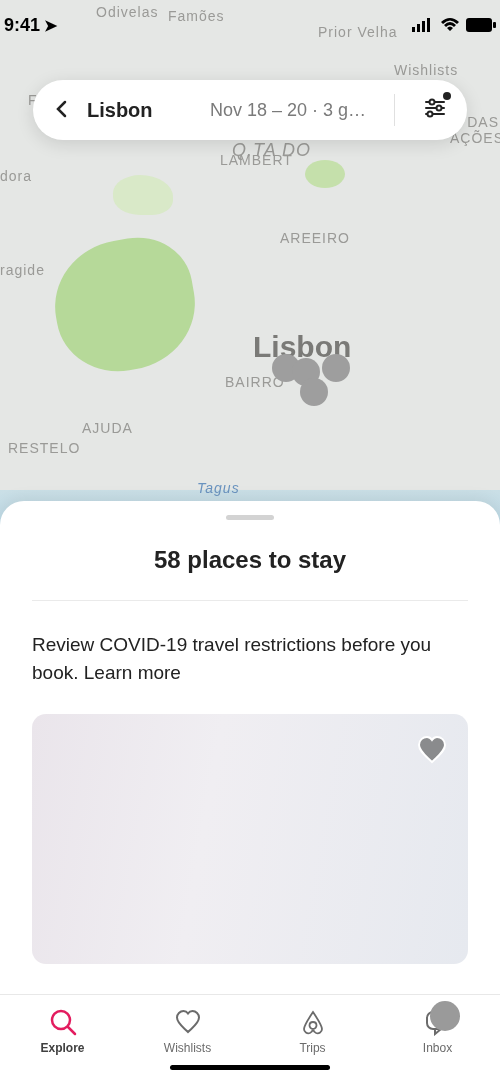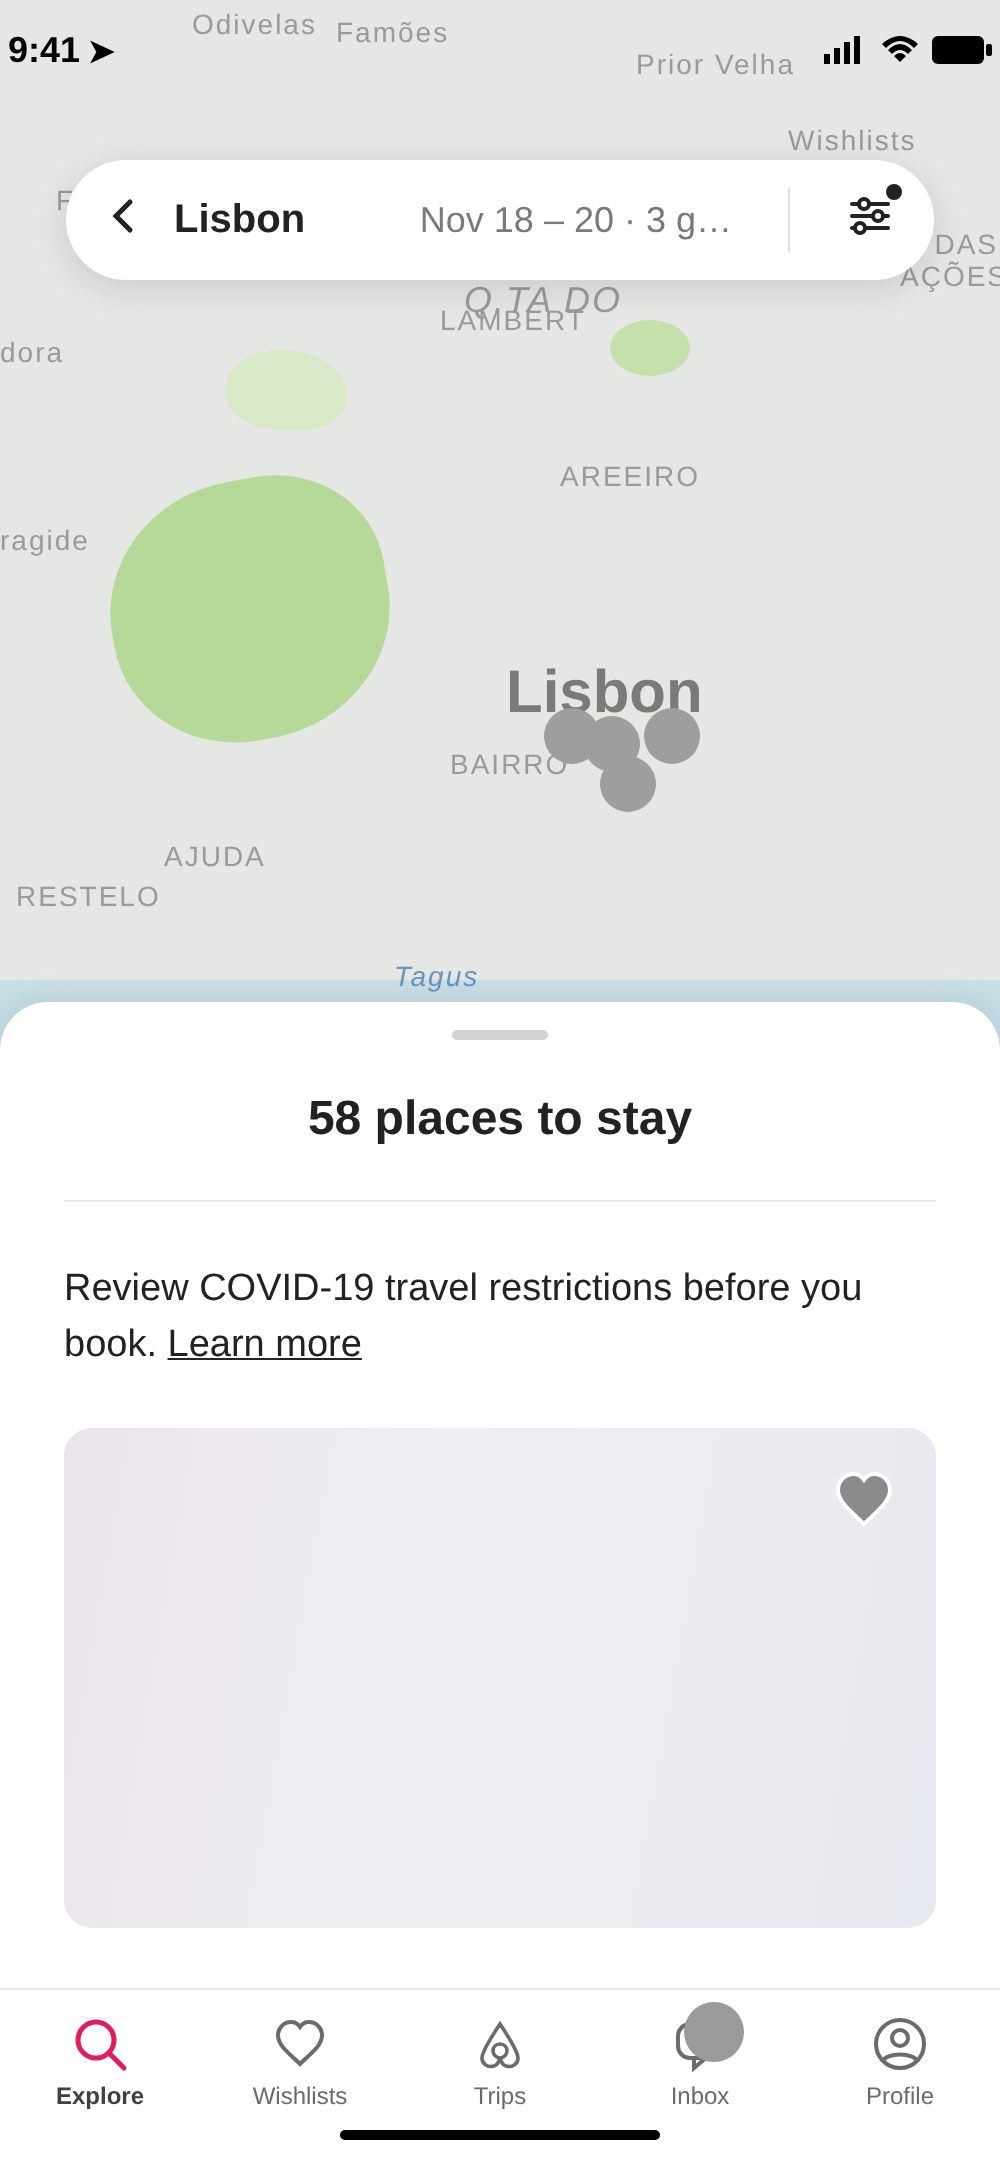--- a/index.html
+++ b/index.html
@@ -71,21 +71,21 @@
     .sheet {
       position: absolute; top: 501px; left: 0; right: 0; bottom: 0;
       background: #ffffff; border-radius: 24px 24px 0 0;
       box-shadow: 0 -2px 16px rgba(0,0,0,0.08);
       padding: 14px 32px 0; z-index: 5;
     }
     .sheet-handle { width: 48px; height: 5px; background: #d3d3d3; border-radius: 3px; margin: 0 auto 26px; }
     .sheet-title { text-align: center; font-size: 24px; font-weight: 600; color: #222; margin-bottom: 26px; }
     .sheet-hr { height: 1px; background: #eaeaea; margin-bottom: 30px; }
     .covid-msg { font-size: 19px; line-height: 1.45; color: #222; margin-bottom: 28px; }
-    .covid-link { text-decoration: underline; font-weight: 500; text-align: center; }
+    .covid-link { font-weight: 500; text-align: center; }
     .listing-card {
       position: relative; border-radius: 14px; overflow: hidden; height: 250px;
       background: linear-gradient(100deg, #eae5eb 0%, #f0eef2 40%, #e6e9ef 100%);
     }
     .heart {
       position: absolute; top: 18px; right: 18px; width: 36px; height: 36px;
       display: flex; align-items: center; justify-content: center;
     }
 
     .tab-bar {
@@ -235,25 +235,15 @@
   <div class="tab inbox">
     <div class="tab-icon">
         <svg width="28" height="28" viewBox="0 0 28 28">
           <rect x="3" y="4" width="22" height="17" rx="6" stroke="#6b6b6b" stroke-width="2" fill="none"></rect>
           <path d="M11 21 L11 26 L17 21" stroke="#6b6b6b" stroke-width="2" fill="none"></path>
         </svg>
       </div>
     <div class="inbox-badge"></div>
     <div class="tab-label">Inbox</div>
   </div>
-  <div class="tab">
-    <div class="tab-icon">
-        <svg width="28" height="28" viewBox="0 0 28 28">
-          <circle cx="14" cy="14" r="12" stroke="#6b6b6b" stroke-width="2" fill="none"></circle>
-          <circle cx="14" cy="11" r="4" stroke="#6b6b6b" stroke-width="2" fill="none"></circle>
-          <path d="M5 23 C7 18 21 18 23 23" stroke="#6b6b6b" stroke-width="2" fill="none"></path>
-        </svg>
-      </div>
-    <div class="tab-label">Profile</div>
-  </div>
 </div>
 
 <div class="home-indicator"></div>
 
 </body></html>

